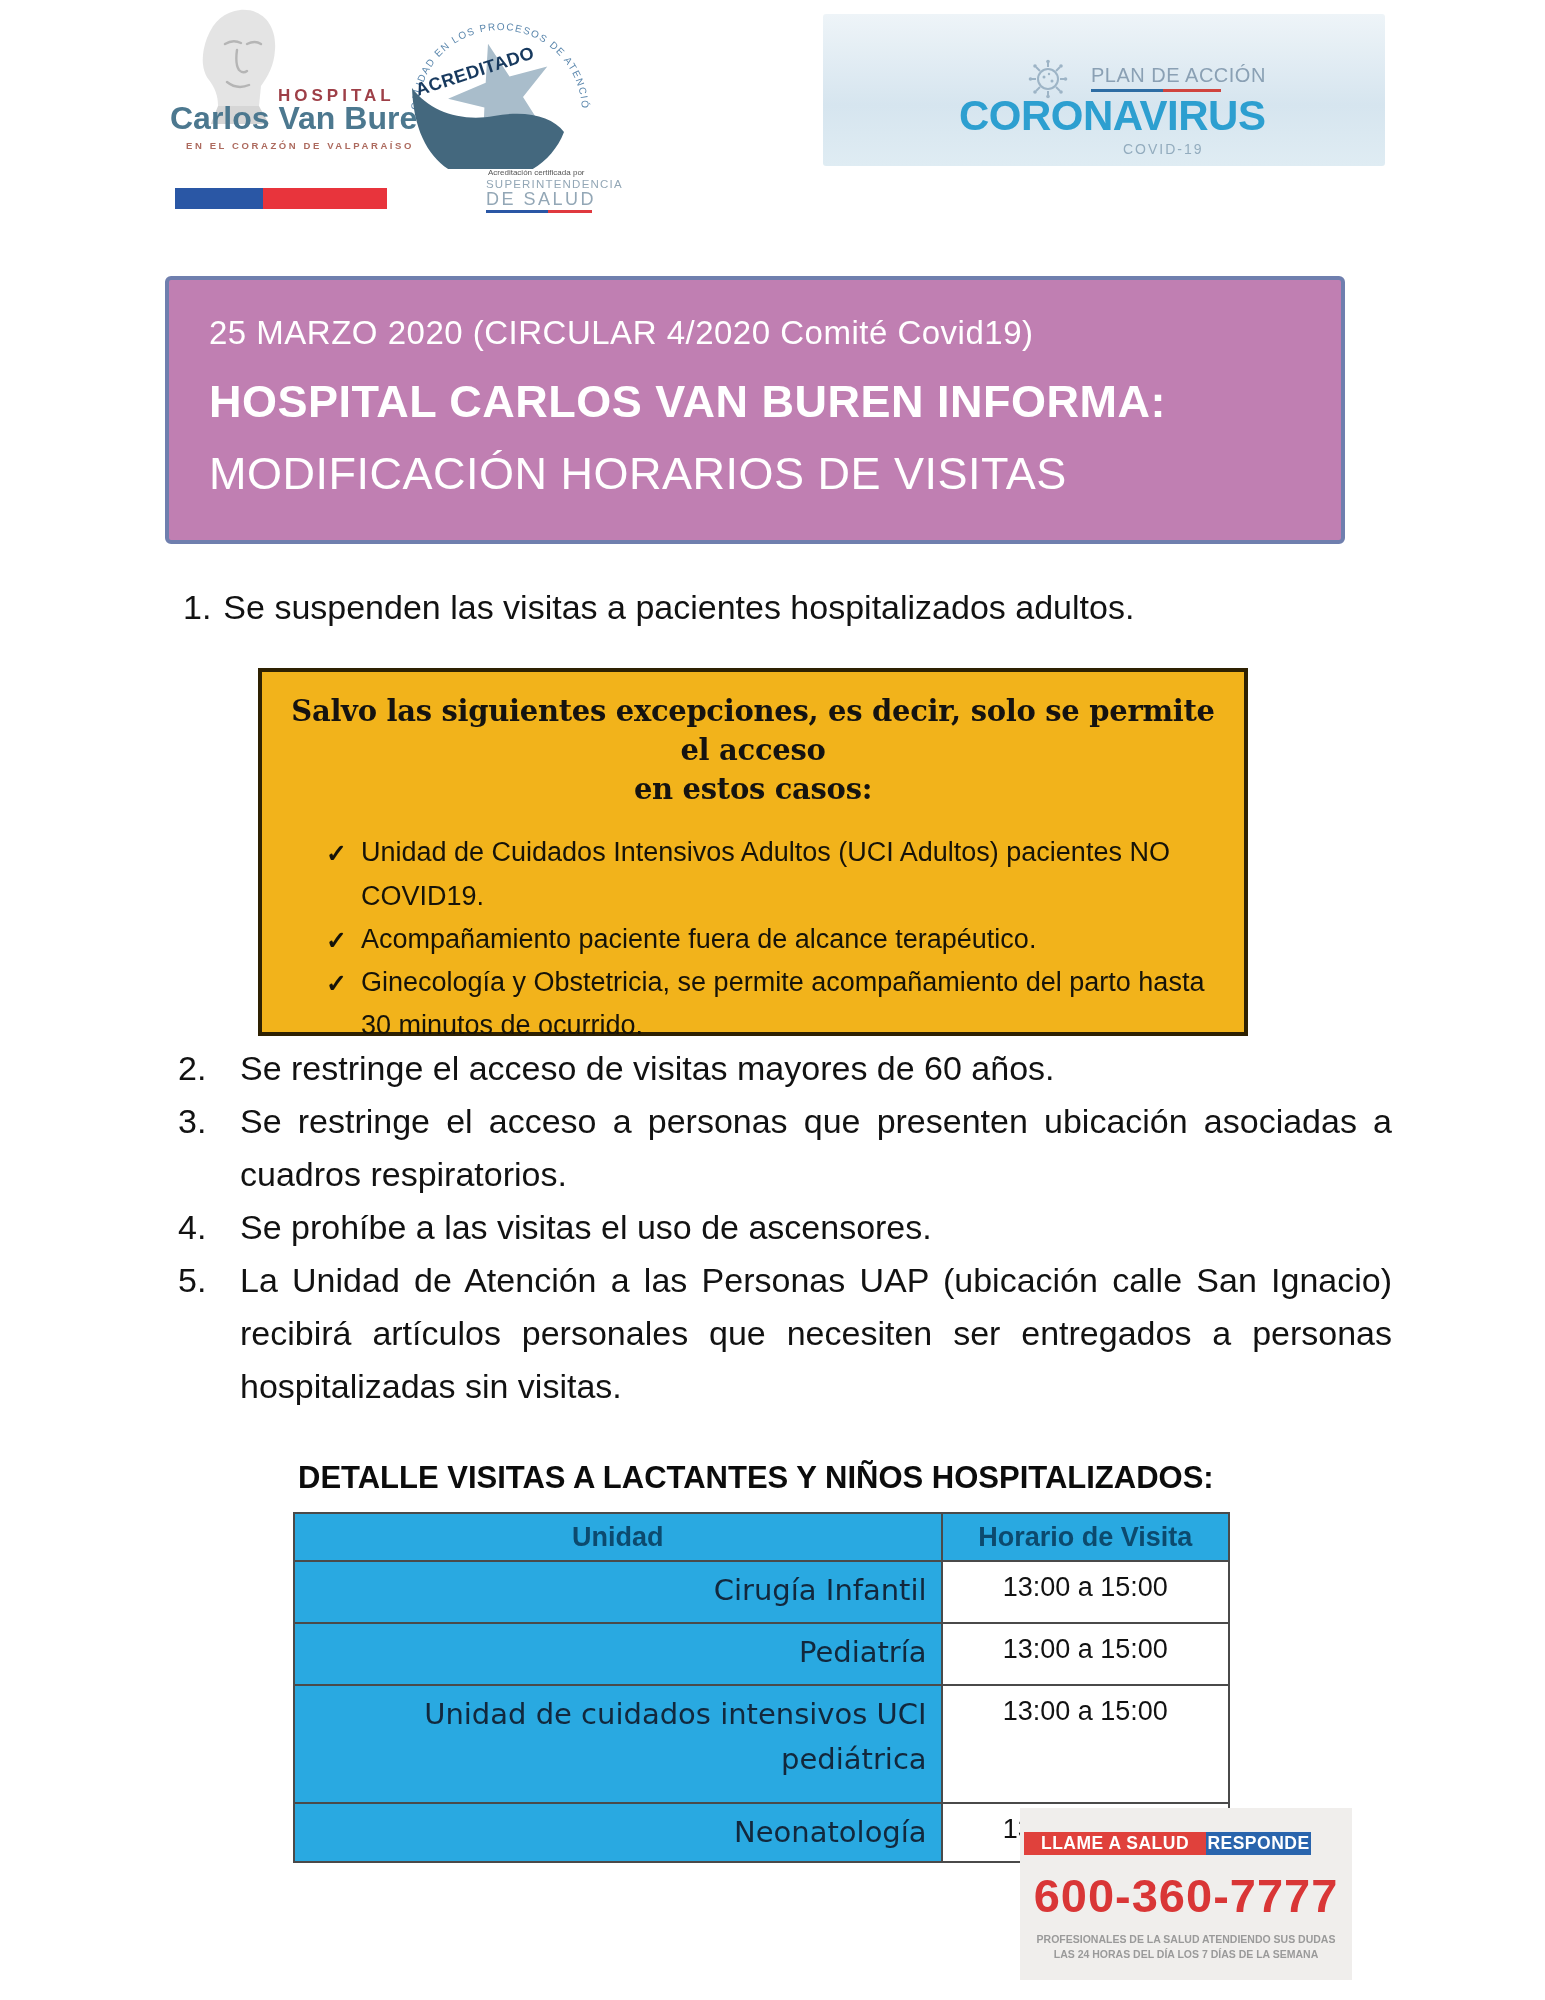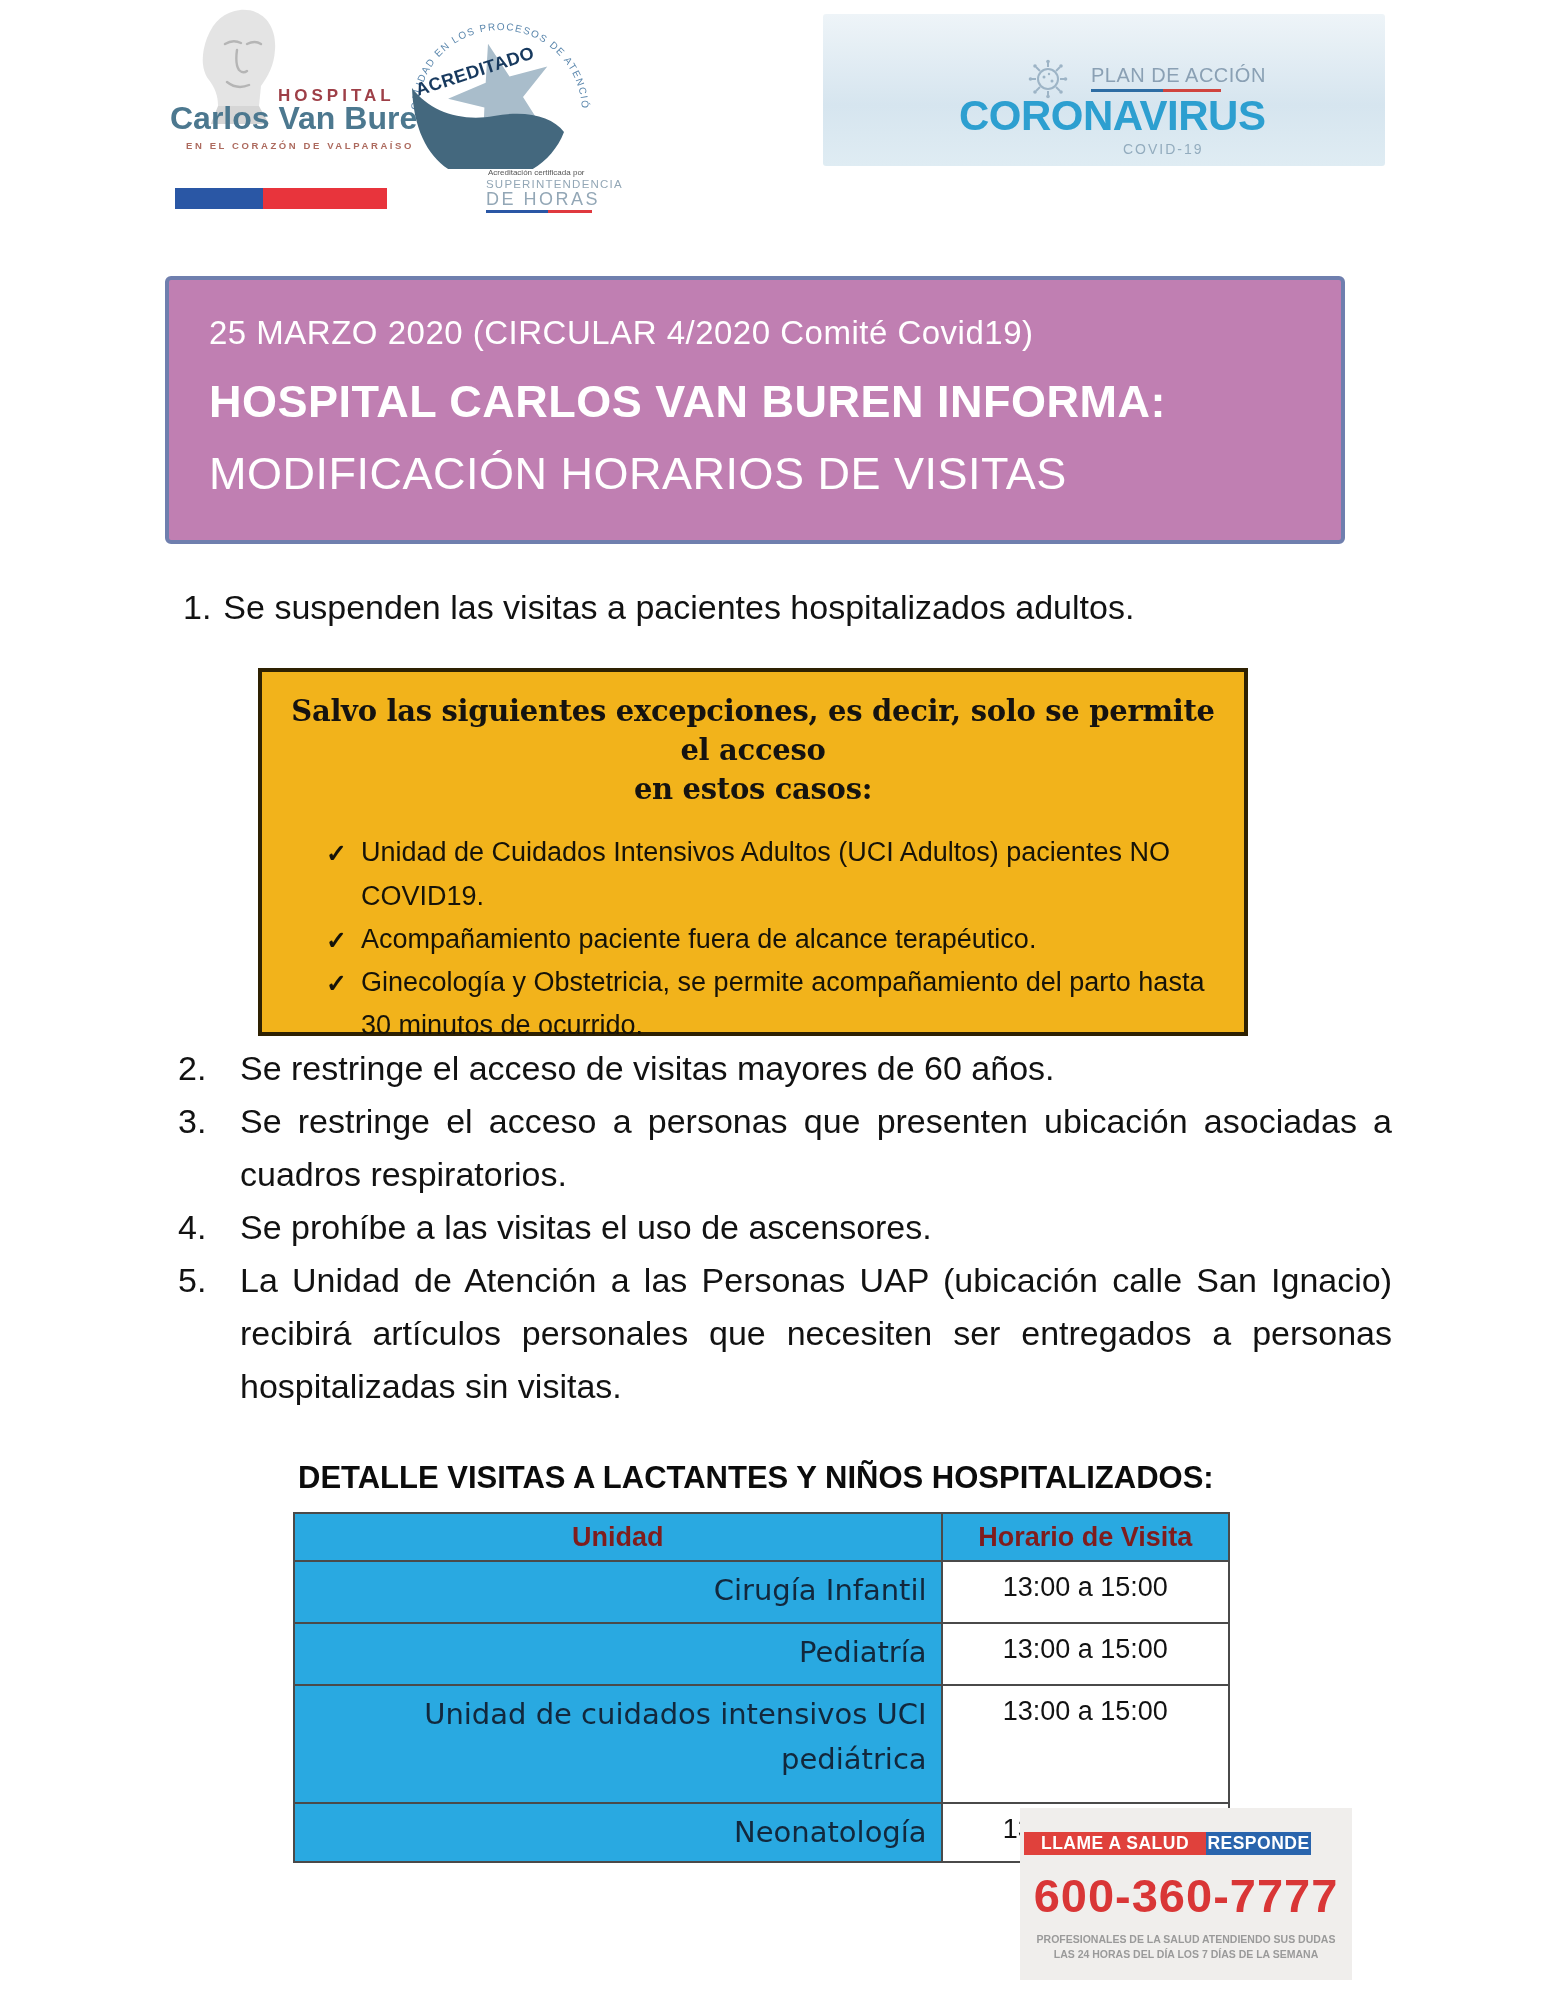--- a/index.html
+++ b/index.html
@@ -60,21 +60,21 @@
   
   .numlist{position:absolute;left:178px;top:1042px;width:1214px;}
   .numitem{display:grid;grid-template-columns:62px 1fr;font-size:34px;line-height:53px;color:#121212;}
   .numitem .txt{text-align:justify;}
   .numitem .txt.nojust{text-align:left;}
   
   .table-title{position:absolute;left:298px;top:1460px;font-size:31px;font-weight:800;
     color:#0c0c0c;letter-spacing:0px;white-space:nowrap;}
   table.visits{position:absolute;left:293px;top:1512px;width:937px;border-collapse:collapse;}
   table.visits td,table.visits th{border:2.5px solid #4a4a4a;box-sizing:border-box;}
-  table.visits th{background:#29a9e1;color:#7f1d1d;font-weight:700;font-size:27px;
+  table.visits th{background:#29a9e1;color:#0c4a6e;font-weight:700;font-size:27px;
     text-align:center;height:48px;}
   td.unit{background:#29a9e1;color:#12283d;font-family:"DejaVu Sans",sans-serif;font-size:29px;
     padding:6px 14px;line-height:1.55;vertical-align:top;text-align:right;}
   td.time{background:#ffffff;color:#111;font-size:27px;text-align:center;vertical-align:top;
     padding-top:10px;}
   tr.r1 td{height:62px;} tr.r2 td{height:62px;} tr.r3 td{height:118px;} tr.r4 td{height:56px;}
   
   .phone-card{position:absolute;left:1020px;top:1808px;width:332px;height:172px;background:#f0eeec;}
   .band{position:absolute;left:4px;top:24px;height:23px;display:flex;}
   .band .left{width:182px;background:#e0413c;color:#fff;font-weight:700;font-size:17.5px;
@@ -113,21 +113,21 @@
       </defs>
       <text font-size="10" fill="#5b87ad" letter-spacing="1.4" font-family="Liberation Sans, sans-serif">
         <textPath href="#arcpath" startOffset="2">CALIDAD EN LOS PROCESOS DE ATENCIÓN EN SALUD</textPath>
       </text>
       <polygon points="88,39.8 109.5,72.4 147.3,62.6 123,93.1 144,126 107.4,112.3 82.7,142.4 84.4,103.4 48.1,94.8 85.7,78.8" fill="#a9bdcb"></polygon>
       <path d="M12,84 C30,108 62,118 94,112 C126,106 152,112 164,128 C151,162 116,180 80,176 C40,172 14,140 12,84 Z" fill="#44687e"></path>
       <text x="18" y="92" transform="rotate(-18 18 92)" font-size="18" font-weight="bold" fill="#17395e" letter-spacing="0.5" font-family="Liberation Sans, sans-serif">ACREDITADO</text>
     </svg>
     <div class="cert-by">Acreditación certificada por</div>
     <div class="cert-top">SUPERINTENDENCIA</div>
-    <div class="cert-bottom">DE HORAS</div>
+    <div class="cert-bottom">DE SALUD</div>
     <div class="cert-underline">
       <div class="b"></div>
       <div class="r"></div>
     </div>
   </div>
 
   <div class="corona">
     <svg class="virus-icon" width="42" height="42" viewBox="0 0 42 42" xmlns="http://www.w3.org/2000/svg">
       <g stroke="#9db4c6" stroke-width="2" fill="none">
         <circle cx="21" cy="21" r="10"></circle>

